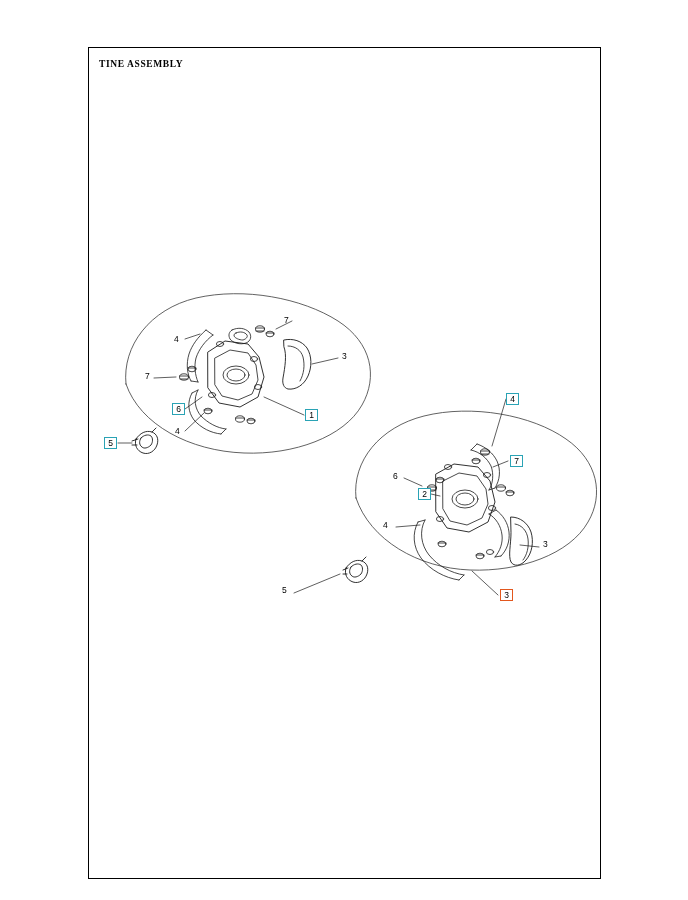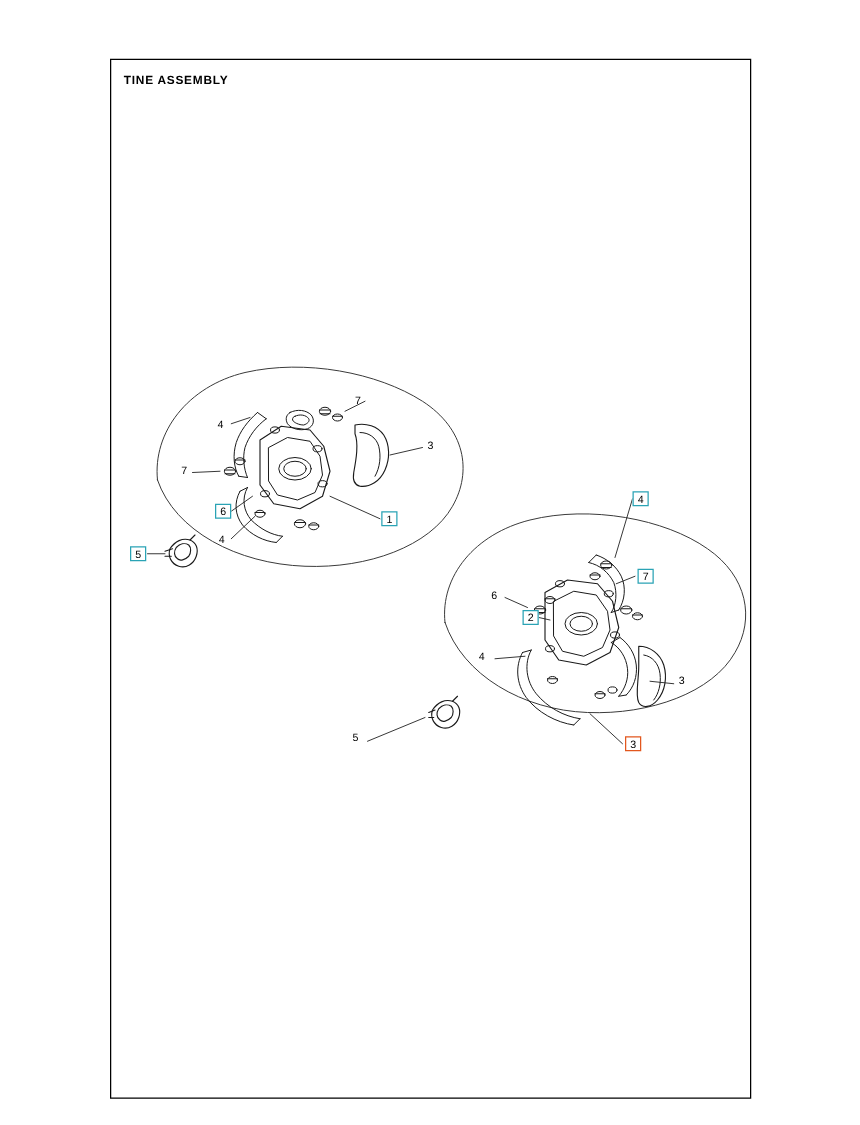--- a/index.html
+++ b/index.html
@@ -32,20 +32,21 @@
   }
   #sheet-title {
     position: absolute;
     left: 99px;
     top: 59px;
     font-size: 9.5px;
     font-weight: bold;
     letter-spacing: 0.6px;
     color: #000000;
     white-space: nowrap;
+    font-family: Liberation Serif, serif;
   }
   #canvas-wrap {
     position: absolute;
     left: 88px;
     top: 47px;
     width: 513px;
     height: 832px;
   }
   svg#diagram {
     position: absolute;

